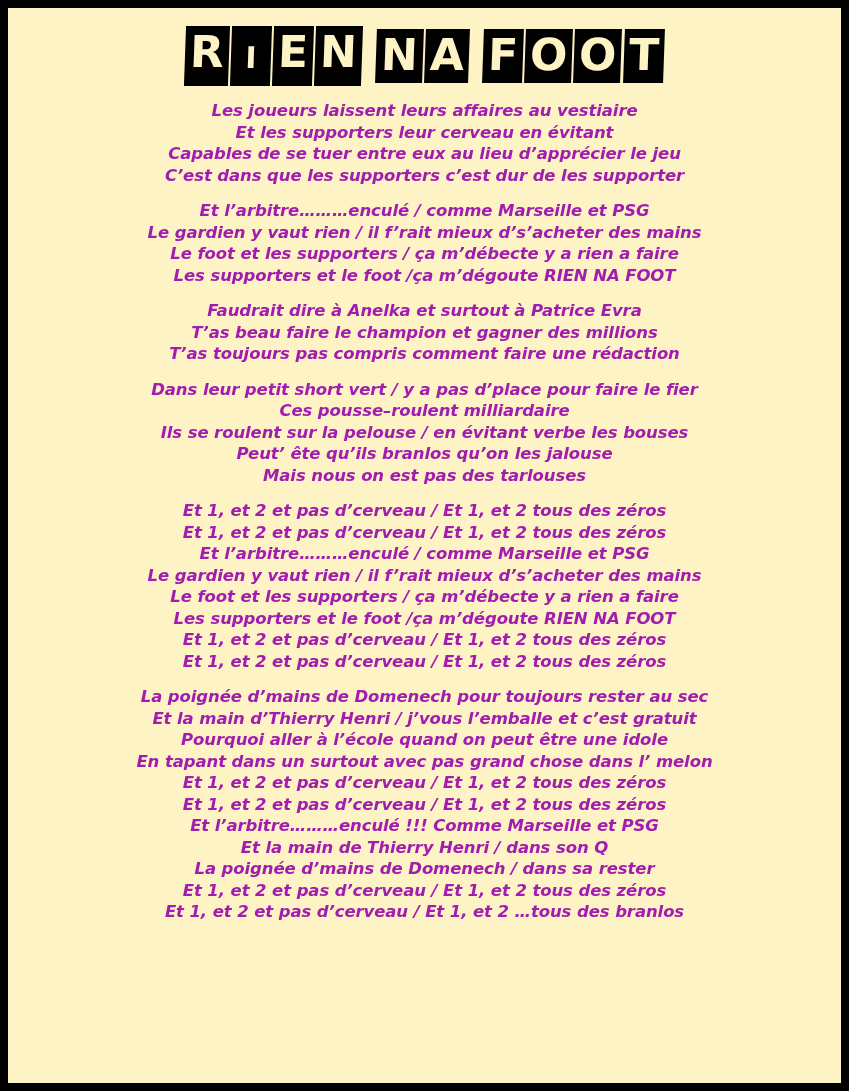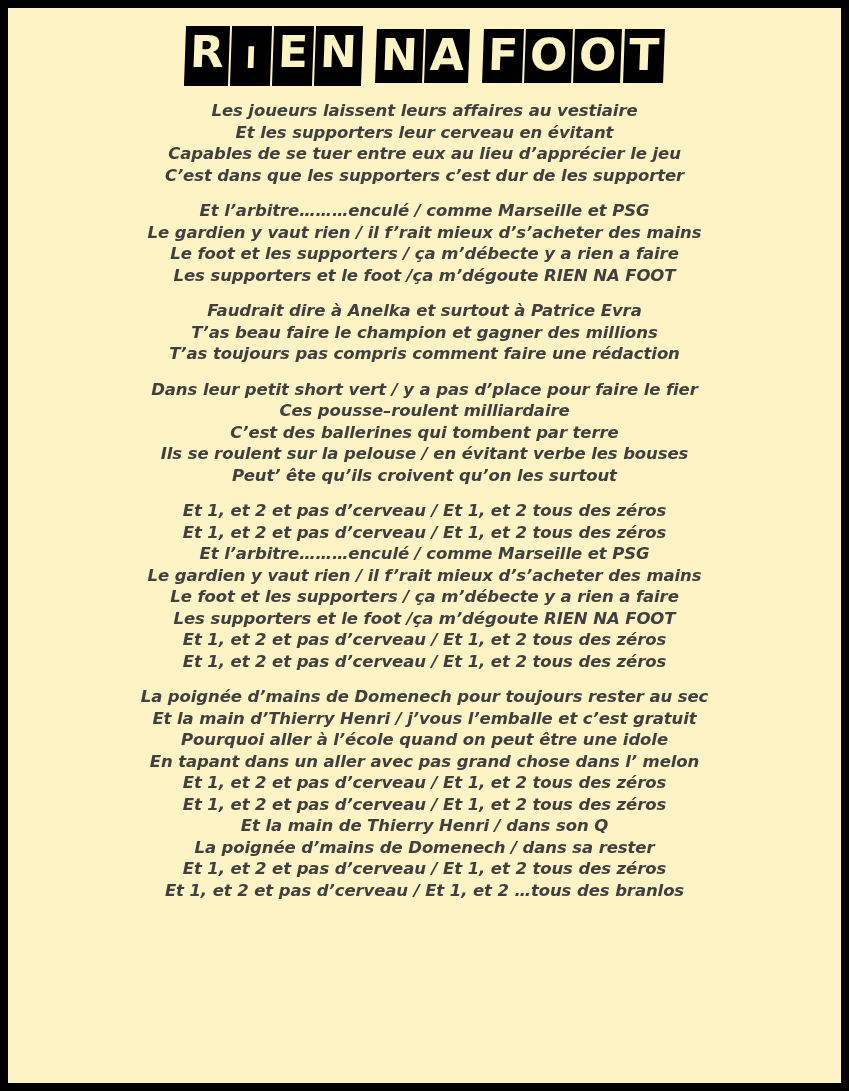--- a/index.html
+++ b/index.html
@@ -81,21 +81,21 @@
     flex-direction: column;
     align-items: center;
   }
   .stanza:last-child { margin-bottom: 4px; }
   .line {
     font-family: "DejaVu Sans", sans-serif;
     font-weight: bold;
     font-style: italic;
     font-size: 16.5px;
     line-height: 21.5px;
-    color: #404040;
+    color: #a21caf;
     text-align: center;
     white-space: nowrap;
     letter-spacing: -0.1px;
   }
 </style>
 </head>
 <body>
 
 <div class="poster">
   <div class="sheet">
@@ -143,43 +143,44 @@
 
       <div class="stanza">
         <div class="line">Faudrait dire à Anelka et surtout à Patrice Evra</div>
         <div class="line">T’as beau faire le champion et gagner des millions</div>
         <div class="line">T’as toujours pas compris comment faire une rédaction</div>
       </div>
 
       <div class="stanza">
         <div class="line">Dans leur petit short vert / y a pas d’place pour faire le fier</div>
         <div class="line">Ces pousse–roulent milliardaire</div>
-        <div class="line">C’est des ballerines qui tombent par terre</div>
         <div class="line">Ils se roulent sur la pelouse / en évitant verbe les bouses</div>
-        <div class="line">Peut’ ête qu’ils croivent qu’on les surtout</div>
+        <div class="line">Peut’ ête qu’ils branlos qu’on les jalouse</div>
+        <div class="line">Mais nous on est pas des tarlouses</div>
       </div>
 
       <div class="stanza">
         <div class="line">Et 1, et 2 et pas d’cerveau / Et 1, et 2 tous des zéros</div>
         <div class="line">Et 1, et 2 et pas d’cerveau / Et 1, et 2 tous des zéros</div>
         <div class="line">Et l’arbitre………enculé / comme Marseille et PSG</div>
         <div class="line">Le gardien y vaut rien / il f’rait mieux d’s’acheter des mains</div>
         <div class="line">Le foot et les supporters  / ça m’débecte y a rien a faire</div>
         <div class="line">Les supporters et le foot  /ça m’dégoute RIEN NA FOOT</div>
         <div class="line">Et 1, et 2 et pas d’cerveau / Et 1, et 2 tous des zéros</div>
         <div class="line">Et 1, et 2 et pas d’cerveau / Et 1, et 2 tous des zéros</div>
       </div>
 
       <div class="stanza">
         <div class="line">La poignée d’mains de Domenech pour toujours rester au sec</div>
         <div class="line">Et la main d’Thierry Henri / j’vous l’emballe et c’est gratuit</div>
         <div class="line">Pourquoi aller à l’école quand on peut être une idole</div>
-        <div class="line">En tapant dans un aller avec pas grand chose dans l’ melon</div>
+        <div class="line">En tapant dans un surtout avec pas grand chose dans l’ melon</div>
         <div class="line">Et 1, et 2 et pas d’cerveau / Et 1, et 2 tous des zéros</div>
         <div class="line">Et 1, et 2 et pas d’cerveau / Et 1, et 2 tous des zéros</div>
+        <div class="line">Et l’arbitre………enculé !!! Comme Marseille et PSG</div>
         <div class="line">Et la main de Thierry Henri  / dans son Q</div>
         <div class="line">La poignée d’mains de Domenech / dans sa rester</div>
         <div class="line">Et 1, et 2 et pas d’cerveau / Et 1, et 2 tous des zéros</div>
         <div class="line">Et 1, et 2 et pas d’cerveau / Et 1, et 2 …tous des branlos</div>
       </div>
 
     </div>
   </div>
 </div>
 

